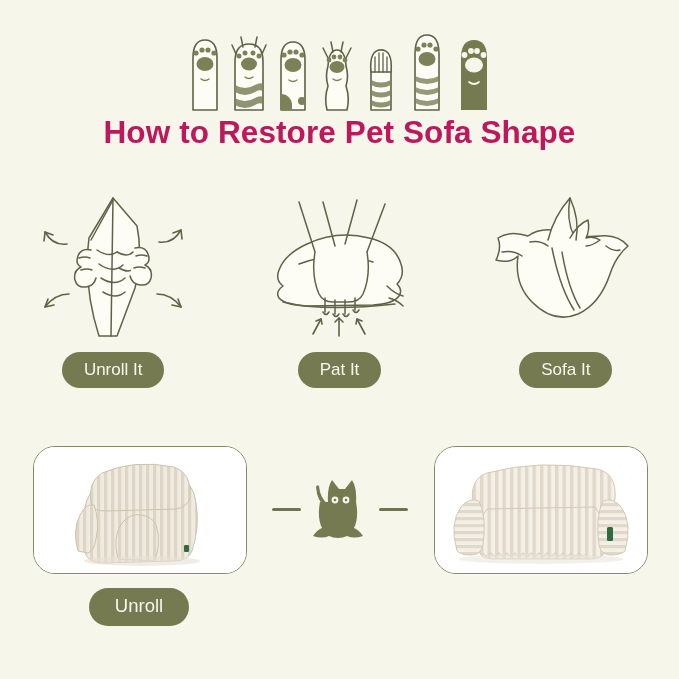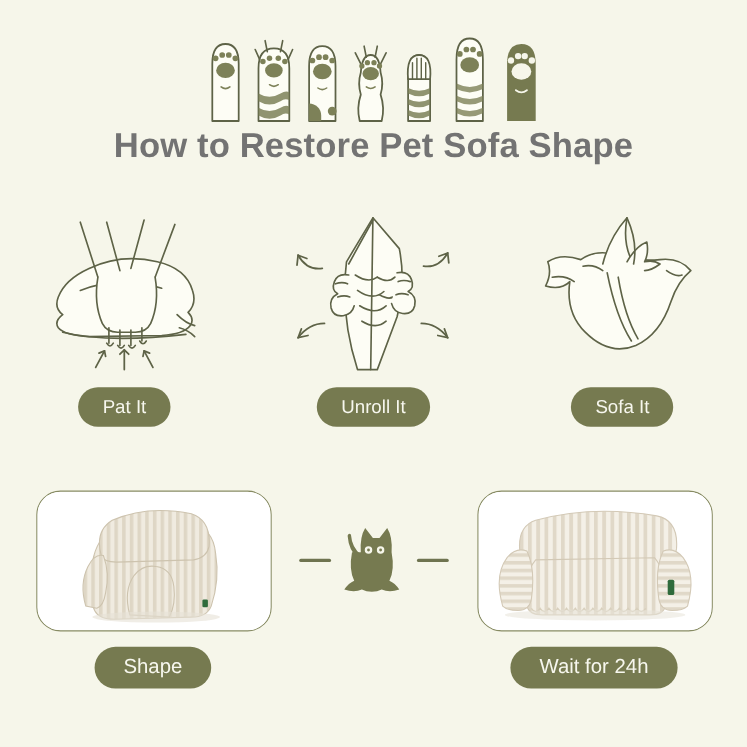--- a/index.html
+++ b/index.html
@@ -37,21 +37,21 @@
 
   
   .page-title {
     position: absolute;
     left: 0;
     top: 114px;
     width: 679px;
     text-align: center;
     font-size: 31.5px;
     font-weight: bold;
-    color: #737373;
+    color: #be185d;
     letter-spacing: 0.1px;
   }
 
   
   .steps-row {
     position: absolute;
     left: 0;
     top: 186px;
     width: 679px;
     height: 210px;
@@ -221,54 +221,20 @@
       <circle cx="18" cy="19" r="2.9" fill="#f6f6ea"></circle>
       <circle cx="24" cy="19" r="2.9" fill="#f6f6ea"></circle>
       <circle cx="30.5" cy="23" r="2.9" fill="#f6f6ea"></circle>
       <path d="M16 50 Q21 54 26 50" fill="none" stroke="#f6f6ea" stroke-width="1.7" stroke-linecap="round"></path>
     </svg>
   </div>
 
   <div class="page-title">How to Restore Pet Sofa Shape</div>
 
   <div class="steps-row">
-
-    <div class="step">
-      <div class="step-art">
-        <svg width="200" height="160" viewBox="0 0 200 160">
-          <g fill="none" stroke="#5e6347" stroke-width="1.5" stroke-linecap="round" stroke-linejoin="round">
-
-            <path d="M44 100 q-8 -6 -4 -16 q6 -16 28 -26 q30 -14 62 -6 q26 6 32 26 q4 12 -4 20
-                     q6 6 2 12 q-6 8 -26 9 l-66 1 q-22 -1 -28 -8 q-4 -6 4 -12 Z" fill="#fdfdf5"></path>
-            <path d="M60 78 q36 -14 74 -2"></path>
-            <path d="M44 116 q40 10 112 2"></path>
-            <path d="M148 100 q8 8 16 10 M150 112 q8 2 14 8"></path>
-
-            <path d="M76 66 L60 16"></path>
-            <path d="M96 60 L84 16"></path>
-            <path d="M106 58 L118 14"></path>
-            <path d="M128 66 L146 18"></path>
-
-            <path d="M76 66 q-4 24 4 42 q4 8 14 8 l16 0 q10 0 14 -8 q8 -18 4 -42" fill="#fdfdf5"></path>
-            <path d="M86 112 l0 14 M96 114 l0 14 M106 114 l0 14 M116 112 l0 12"></path>
-            <path d="M84 126 q3 5 6 0 M94 128 q3 5 6 0 M104 128 q3 5 6 0 M114 124 q3 5 6 0"></path>
-          </g>
-
-          <g fill="none" stroke="#5e6347" stroke-width="1.6" stroke-linecap="round" stroke-linejoin="round">
-            <path d="M74 148 L82 133"></path>
-            <path d="M82 133 l-5 2 M82 133 l1 5"></path>
-            <path d="M100 150 L100 132"></path>
-            <path d="M100 132 l-4 4 M100 132 l4 4"></path>
-            <path d="M126 148 L118 133"></path>
-            <path d="M118 133 l5 2 M118 133 l-1 5"></path>
-          </g>
-        </svg>
-      </div>
-      <span class="pill">Pat It</span>
-    </div>
 
     <div class="step">
       <div class="step-art">
         <svg width="200" height="160" viewBox="0 0 200 160">
           <g fill="none" stroke="#5e6347" stroke-width="1.5" stroke-linecap="round" stroke-linejoin="round">
 
             <path d="M76 52 L100 12 L124 40 Q130 70 122 102 L104 150 L86 150 Q70 100 76 52 Z" fill="#fdfdf5"></path>
             <path d="M100 12 L98 150"></path>
             <path d="M100 14 L78 54"></path>
 
@@ -292,20 +258,54 @@
             <path d="M146 56 q14 2 22 -12"></path>
             <path d="M168 44 l1 9 M168 44 l-8 3"></path>
             <path d="M56 108 q-14 0 -24 13"></path>
             <path d="M32 121 l9 -2 M32 121 l3 -8"></path>
             <path d="M144 108 q14 0 24 13"></path>
             <path d="M168 121 l-9 -2 M168 121 l-3 -8"></path>
           </g>
         </svg>
       </div>
       <span class="pill">Unroll It</span>
+    </div>
+
+    <div class="step">
+      <div class="step-art">
+        <svg width="200" height="160" viewBox="0 0 200 160">
+          <g fill="none" stroke="#5e6347" stroke-width="1.5" stroke-linecap="round" stroke-linejoin="round">
+
+            <path d="M44 100 q-8 -6 -4 -16 q6 -16 28 -26 q30 -14 62 -6 q26 6 32 26 q4 12 -4 20
+                     q6 6 2 12 q-6 8 -26 9 l-66 1 q-22 -1 -28 -8 q-4 -6 4 -12 Z" fill="#fdfdf5"></path>
+            <path d="M60 78 q36 -14 74 -2"></path>
+            <path d="M44 116 q40 10 112 2"></path>
+            <path d="M148 100 q8 8 16 10 M150 112 q8 2 14 8"></path>
+
+            <path d="M76 66 L60 16"></path>
+            <path d="M96 60 L84 16"></path>
+            <path d="M106 58 L118 14"></path>
+            <path d="M128 66 L146 18"></path>
+
+            <path d="M76 66 q-4 24 4 42 q4 8 14 8 l16 0 q10 0 14 -8 q8 -18 4 -42" fill="#fdfdf5"></path>
+            <path d="M86 112 l0 14 M96 114 l0 14 M106 114 l0 14 M116 112 l0 12"></path>
+            <path d="M84 126 q3 5 6 0 M94 128 q3 5 6 0 M104 128 q3 5 6 0 M114 124 q3 5 6 0"></path>
+          </g>
+
+          <g fill="none" stroke="#5e6347" stroke-width="1.6" stroke-linecap="round" stroke-linejoin="round">
+            <path d="M74 148 L82 133"></path>
+            <path d="M82 133 l-5 2 M82 133 l1 5"></path>
+            <path d="M100 150 L100 132"></path>
+            <path d="M100 132 l-4 4 M100 132 l4 4"></path>
+            <path d="M126 148 L118 133"></path>
+            <path d="M118 133 l5 2 M118 133 l-1 5"></path>
+          </g>
+        </svg>
+      </div>
+      <span class="pill">Pat It</span>
     </div>
 
     <div class="step">
       <div class="step-art">
         <svg width="200" height="160" viewBox="0 0 200 160">
           <g fill="none" stroke="#5e6347" stroke-width="1.5" stroke-linecap="round" stroke-linejoin="round">
 
             <path d="M62 50 q-18 -6 -30 2 q4 10 -2 22 q14 4 22 -4 q-4 28 14 46 q22 22 46 12
                      q22 -10 32 -40 q6 -18 18 -28 q-10 -12 -28 -10 q-20 2 -38 -4 q-20 -6 -34 4 Z" fill="#fdfdf5"></path>
 
@@ -398,20 +398,17 @@
         <path d="M48 106 q4 6 8 0 q4 6 8 0 q4 6 8 0 q4 6 8 0 q4 6 8 0 q4 6 8 0 q4 6 8 0
                  q4 6 8 0 q4 6 8 0 q4 6 8 0 q4 6 8 0 q4 6 8 0 q4 6 8 0" fill="none" stroke="#d8cfbc" stroke-width="1.2"></path>
 
         <ellipse cx="106" cy="112" rx="82" ry="5" fill="#e8e3d8" opacity="0.55"></ellipse>
 
         <rect x="172" y="80" width="6" height="14" rx="1.5" fill="#2f6b3c"></rect>
       </svg>
     </div>
 
     <div class="bottom-label left">
-      <span class="pill">Shape</span>
-    </div>
-    <div class="bottom-label right">
-      <span class="pill">Wait for 24h</span>
+      <span class="pill">Unroll</span>
     </div>
   </div>
 
 </div>
 
 </body></html>

